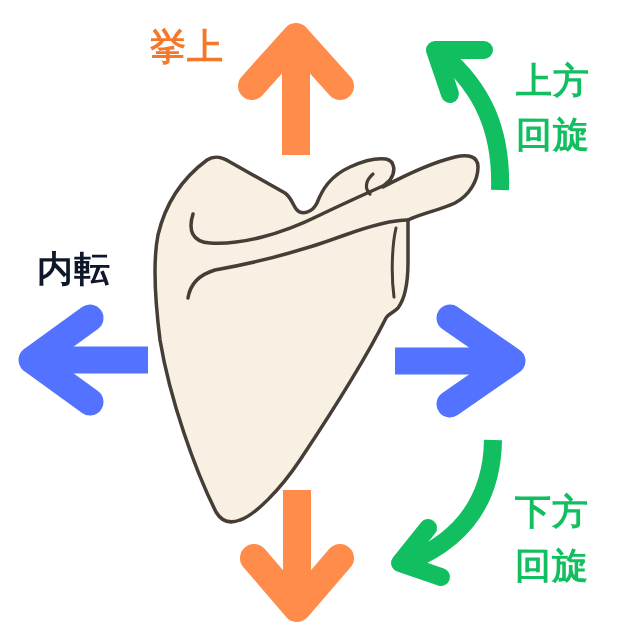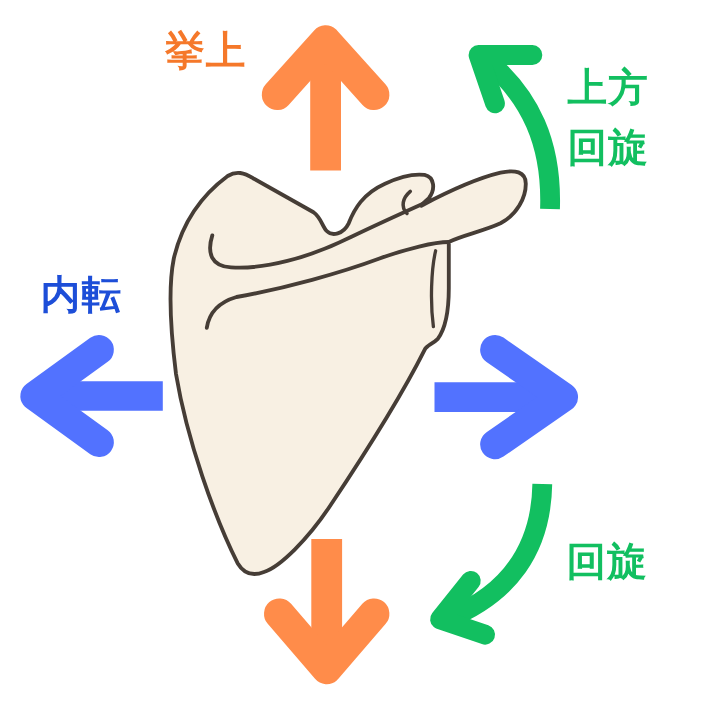--- a/index.html
+++ b/index.html
@@ -14,21 +14,21 @@
     #art { position: absolute; left: 0; top: 0; }
     .label {
       position: absolute;
       font-size: 36px;
       font-weight: bold;
       line-height: 36px;
       white-space: nowrap;
       letter-spacing: 1px;
     }
     .label.orange { color: #F5782A; }
-    .label.blue { color: #1d4ed8; }
+    .label.blue { color: #0f172a; }
     .label.green { color: #12BF60; }
     .stack span { display: block; height: 54px; text-align: center; }
   </style>
 </head>
 <body>
 
 <div id="canvas">
 
   <svg id="art" width="640" height="640" viewBox="0 0 640 640">
 
@@ -97,16 +97,17 @@
 
   <div class="label blue" style="left:37px; top:251px;">内転</div>
 
 
   <div class="label green stack" style="left:516px; top:63px;">
     <span>上方</span>
     <span>回旋</span>
   </div>
 
   <div class="label green stack" style="left:515px; top:494px;">
+    <span>下方</span>
     <span>回旋</span>
   </div>
 
 </div>
 
 </body></html>

